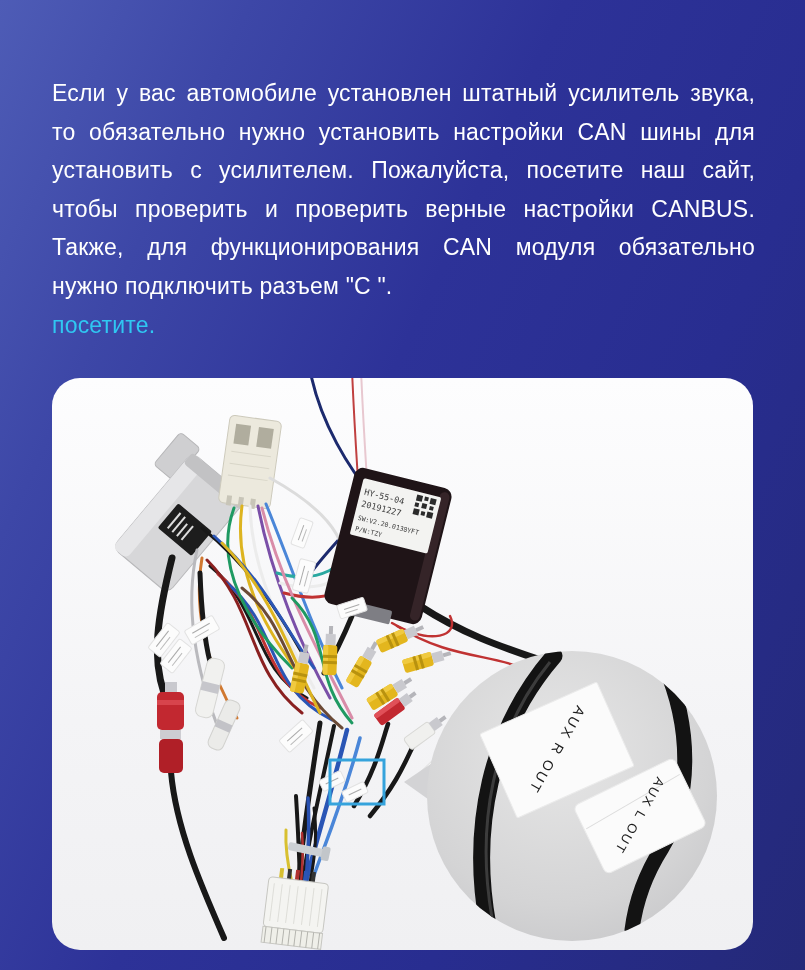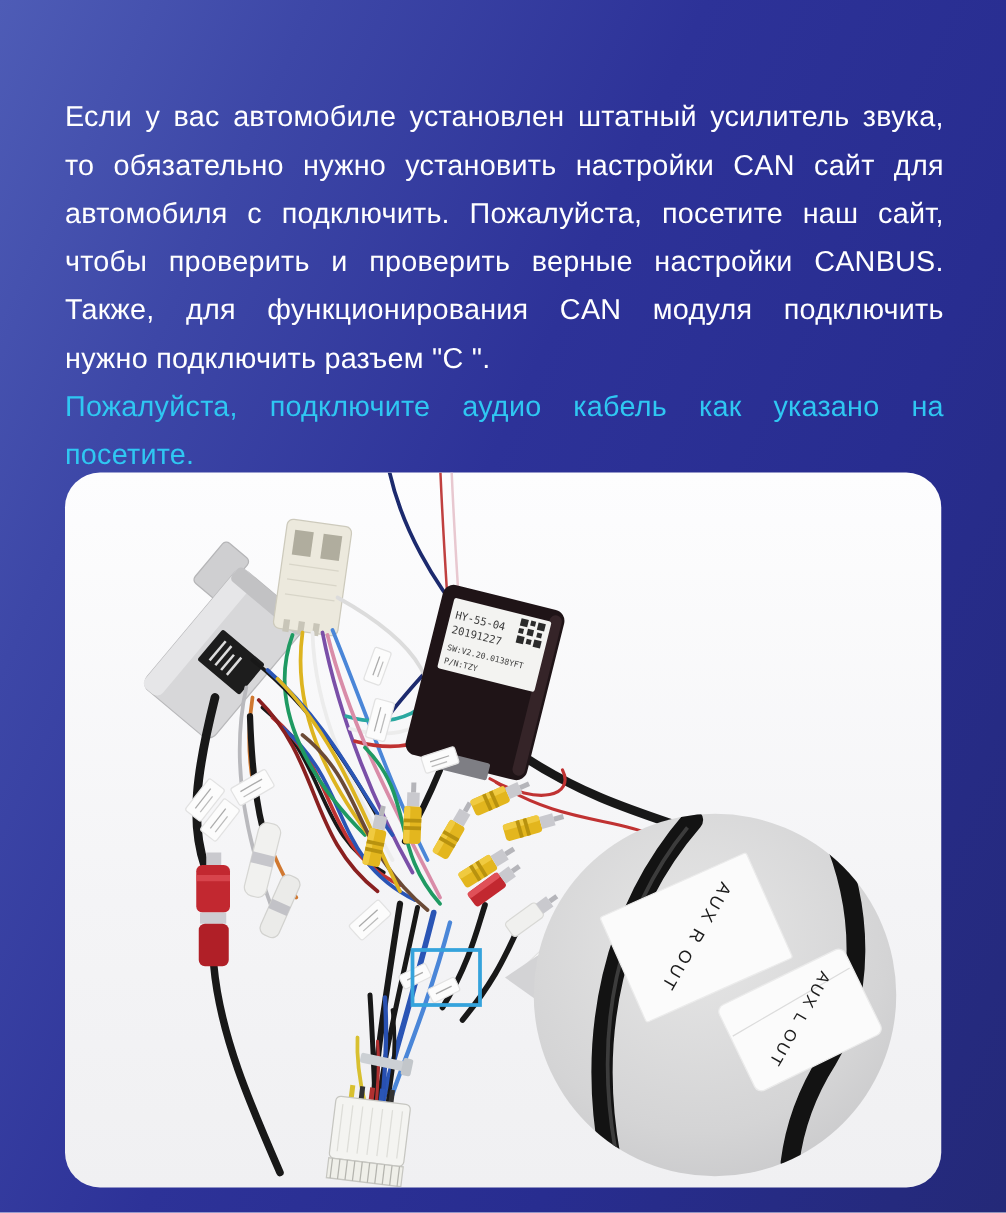--- a/index.html
+++ b/index.html
@@ -21,26 +21,25 @@
     border-radius:28px;overflow:hidden;
     background:linear-gradient(180deg,#fdfdfe 0%,#f4f4f6 60%,#f0f0f2 100%);
   }
   .photo-card svg{display:block;}
 </style>
 </head>
 <body>
 
 <div class="text-block">
   <div class="line">Если у вас автомобиле установлен штатный усилитель звука,</div>
-  <div class="line">то обязательно нужно установить настройки CAN сайт для</div>
-  <div class="line">автомобиля с подключить. Пожалуйста, посетите наш сайт,</div>
+  <div class="line">то обязательно нужно установить настройки CAN шины для</div>
+  <div class="line">установить с усилителем. Пожалуйста, посетите наш сайт,</div>
   <div class="line">чтобы проверить и проверить верные настройки CANBUS.</div>
-  <div class="line">Также, для функционирования CAN модуля подключить</div>
+  <div class="line">Также, для функционирования CAN модуля обязательно</div>
   <div class="line left">нужно подключить разъем "C ".</div>
-  <div class="line cyan">Пожалуйста, подключите аудио кабель как указано на</div>
   <div class="line cyan left">посетите.</div>
 </div>
 
 <div class="photo-card">
 <svg width="701" height="572" viewBox="0 0 701 572">
   <defs>
     <radialGradient id="gg" cx="45%" cy="35%" r="75%">
       <stop offset="0%" stop-color="#e6e6e6"></stop>
       <stop offset="70%" stop-color="#d4d4d5"></stop>
       <stop offset="100%" stop-color="#c7c7c9"></stop>

